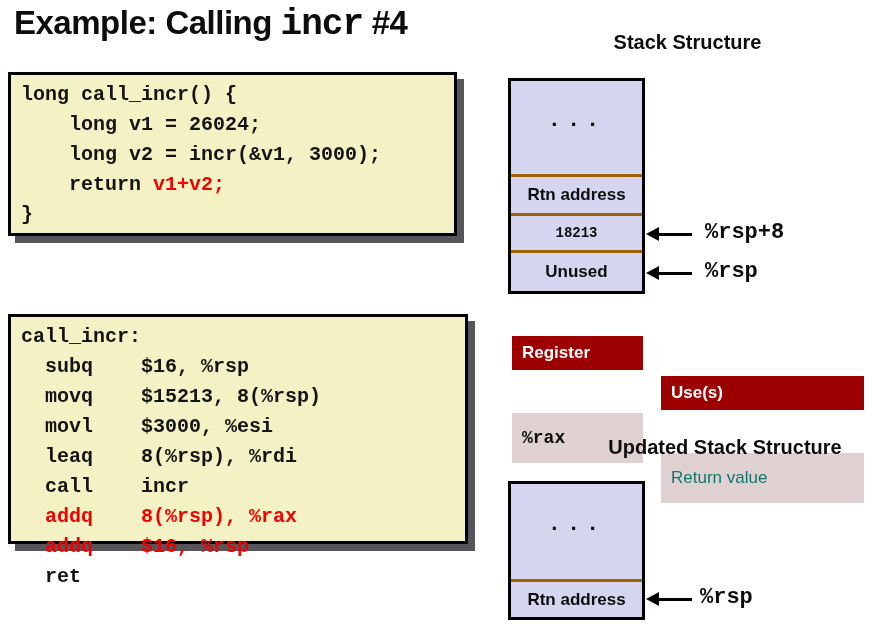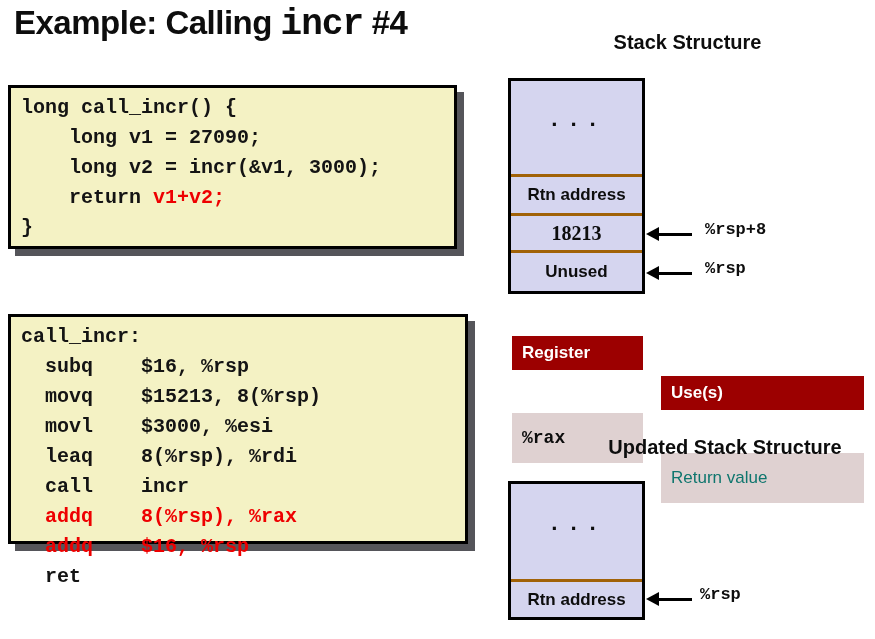--- a/index.html
+++ b/index.html
@@ -34,38 +34,38 @@
     position:absolute;
     background:var(--code-bg,#F4F2C4);
     border:3px solid #000;
     box-shadow:7px 7px 0 0 var(--shadow,#55555A);
     box-sizing:border-box;
     font-family:"Liberation Mono",monospace;
     font-weight:700;font-size:20px;line-height:30px;
     color:#141414;
     padding:5px 4px 0 10px;
   }
-  .codebox.c-code{left:8px;top:85px;width:449px;height:164px;}
+  .codebox.c-code{left:8px;top:72px;width:449px;height:164px;}
   .codebox.asm-code{left:8px;top:314px;width:460px;height:230px;}
   .code-line{white-space:pre;}
   .code-line .red-seg,.code-line.red{color:var(--code-red,#EE0000);}
   
   .stack{
     position:absolute;width:137px;
     border:3px solid #000;box-sizing:border-box;
     background:var(--stack-fill,#D5D5EF);
   }
   .stack .cell{
     display:flex;align-items:center;justify-content:center;
     border-top:3px solid #a16207;box-sizing:border-box;
     font-weight:700;color:#0d0d0d;
   }
   .stack .cell:first-child{border-top:none;}
   .stack .cell .sans{font-size:17px;font-family:"Liberation Sans",sans-serif;}
-  .stack .cell .mono{font-size:20px;font-family:Liberation Serif, serif;}
+  .stack .cell .mono{font-size:14px;font-family:Liberation Mono, monospace;}
   .stack .cell .dots{
     font-family:"Liberation Mono",monospace;font-size:22px;
     letter-spacing:6px;position:relative;top:-7px;
   }
   .stack.stack1{left:508px;top:78px;}
   .stack.stack1 .cell:nth-child(1){height:93px;}
   .stack.stack1 .cell:nth-child(2){height:39px;}
   .stack.stack1 .cell:nth-child(3){height:37px;}
   .stack.stack1 .cell:nth-child(4){height:41px;}
   .stack.stack2{left:508px;top:481px;}
@@ -74,21 +74,21 @@
   
   .arrow{position:absolute;width:46px;height:14px;}
   .arrow .shaft{position:absolute;left:9px;right:0;top:5.5px;height:3px;background:#000;}
   .arrow .head{
     position:absolute;left:0;top:0;width:0;height:0;
     border-top:7px solid transparent;border-bottom:7px solid transparent;
     border-right:13px solid #000;
   }
   .ptr-label{
     position:absolute;
-    font-family:"Liberation Mono",monospace;font-weight:700;font-size:17px;
+    font-family:"Liberation Mono",monospace;font-weight:700;font-size:22px;
     color:#0d0d0d;white-space:nowrap;
   }
   
   .regtable{position:absolute;left:512px;top:336px;width:352px;}
   .regtable .row{display:flex;column-gap:18px;margin-bottom:3px;}
   .regtable .c1{width:131px;box-sizing:border-box;padding-left:10px;}
   .regtable .c2{flex:1;box-sizing:border-box;padding-left:10px;margin-top:40px;}
   .regtable .hdr .c1,.regtable .hdr .c2{
     background:var(--table-header-bg,#9C0000);
     color:var(--table-header-text,#fff);
@@ -108,21 +108,21 @@
 <body>
 
 <div class="slide">
 
   <h1 class="title" style="margin:0;"><span>Example: Calling </span><span class="mono">incr</span><span> #4</span></h1>
 
   <div class="heading stack1-h">Stack Structure</div>
 
   <div class="codebox c-code">
     <div class="code-line"><span>long call_incr() {</span></div>
-    <div class="code-line"><span>    long v1 = 27090;</span></div>
+    <div class="code-line"><span>    long v1 = 26024;</span></div>
     <div class="code-line"><span>    long v2 = incr(&amp;v1, 3000);</span></div>
     <div class="code-line"><span>    return </span><span class="red-seg">v1+v2;</span></div>
     <div class="code-line"><span>}</span></div>
   </div>
 
   <div class="codebox asm-code">
     <div class="code-line"><span>call_incr:</span></div>
     <div class="code-line"><span>  subq    $16, %rsp</span></div>
     <div class="code-line"><span>  movq    $15213, 8(%rsp)</span></div>
     <div class="code-line"><span>  movl    $3000, %esi</span></div>

